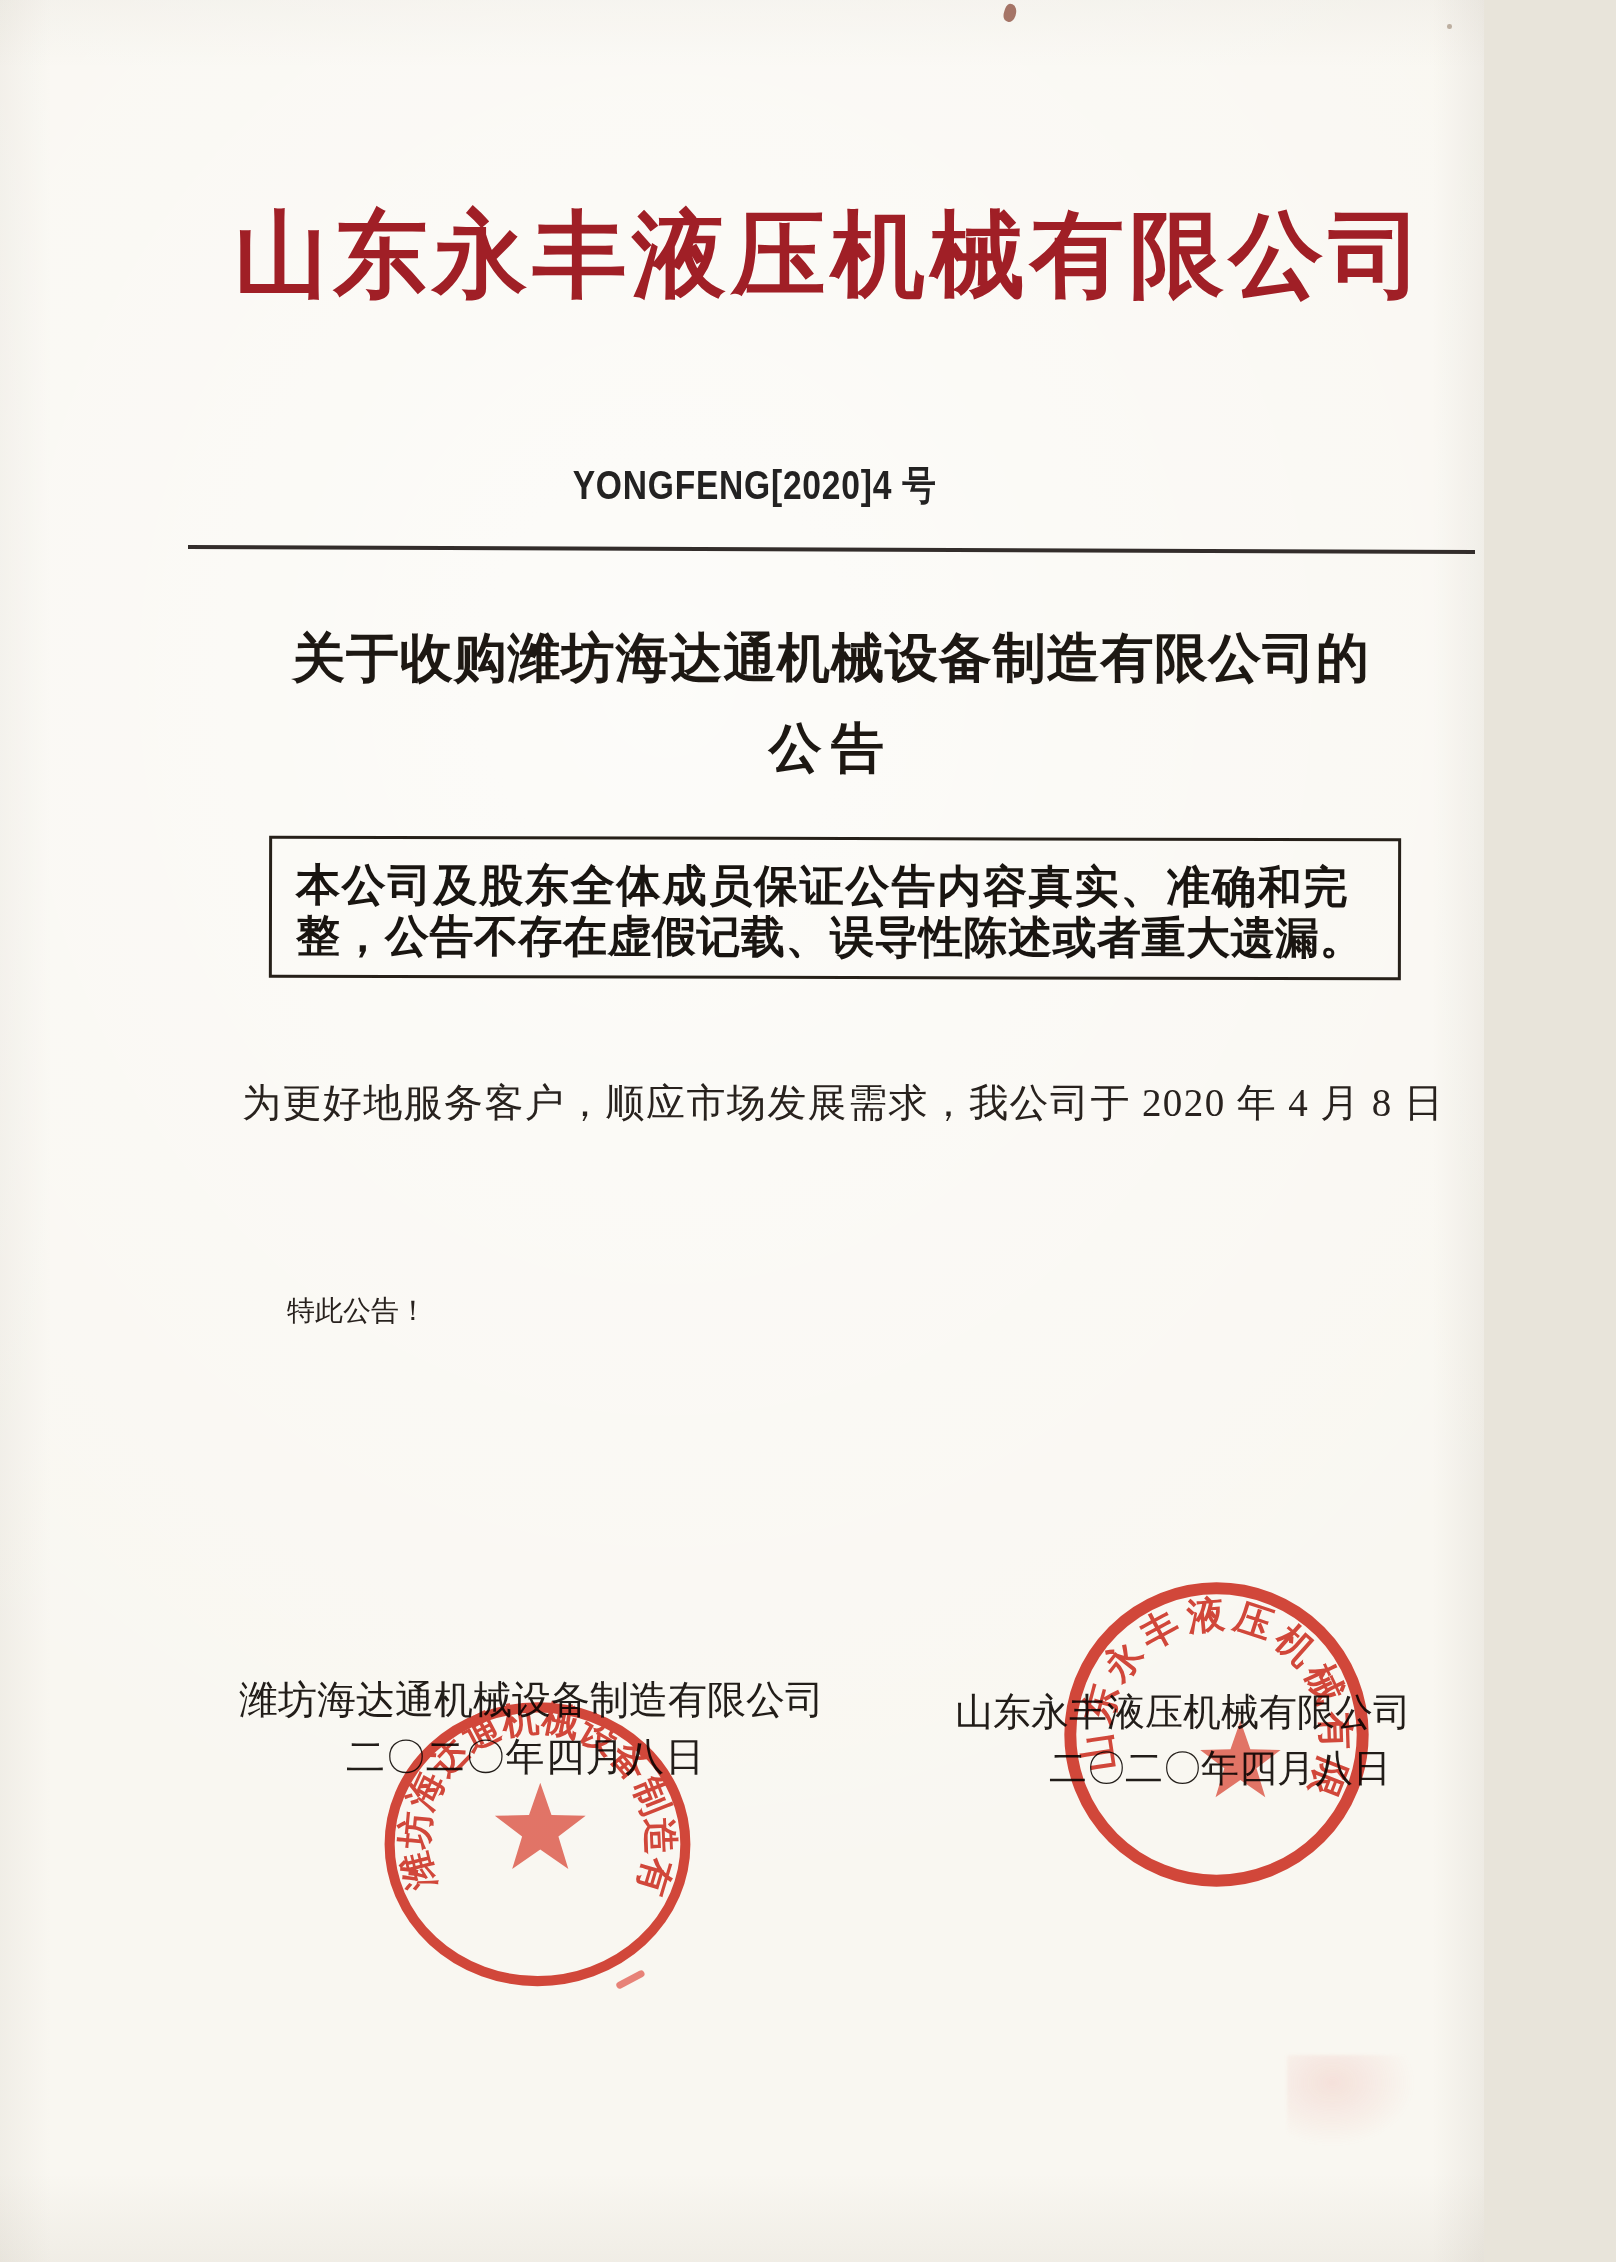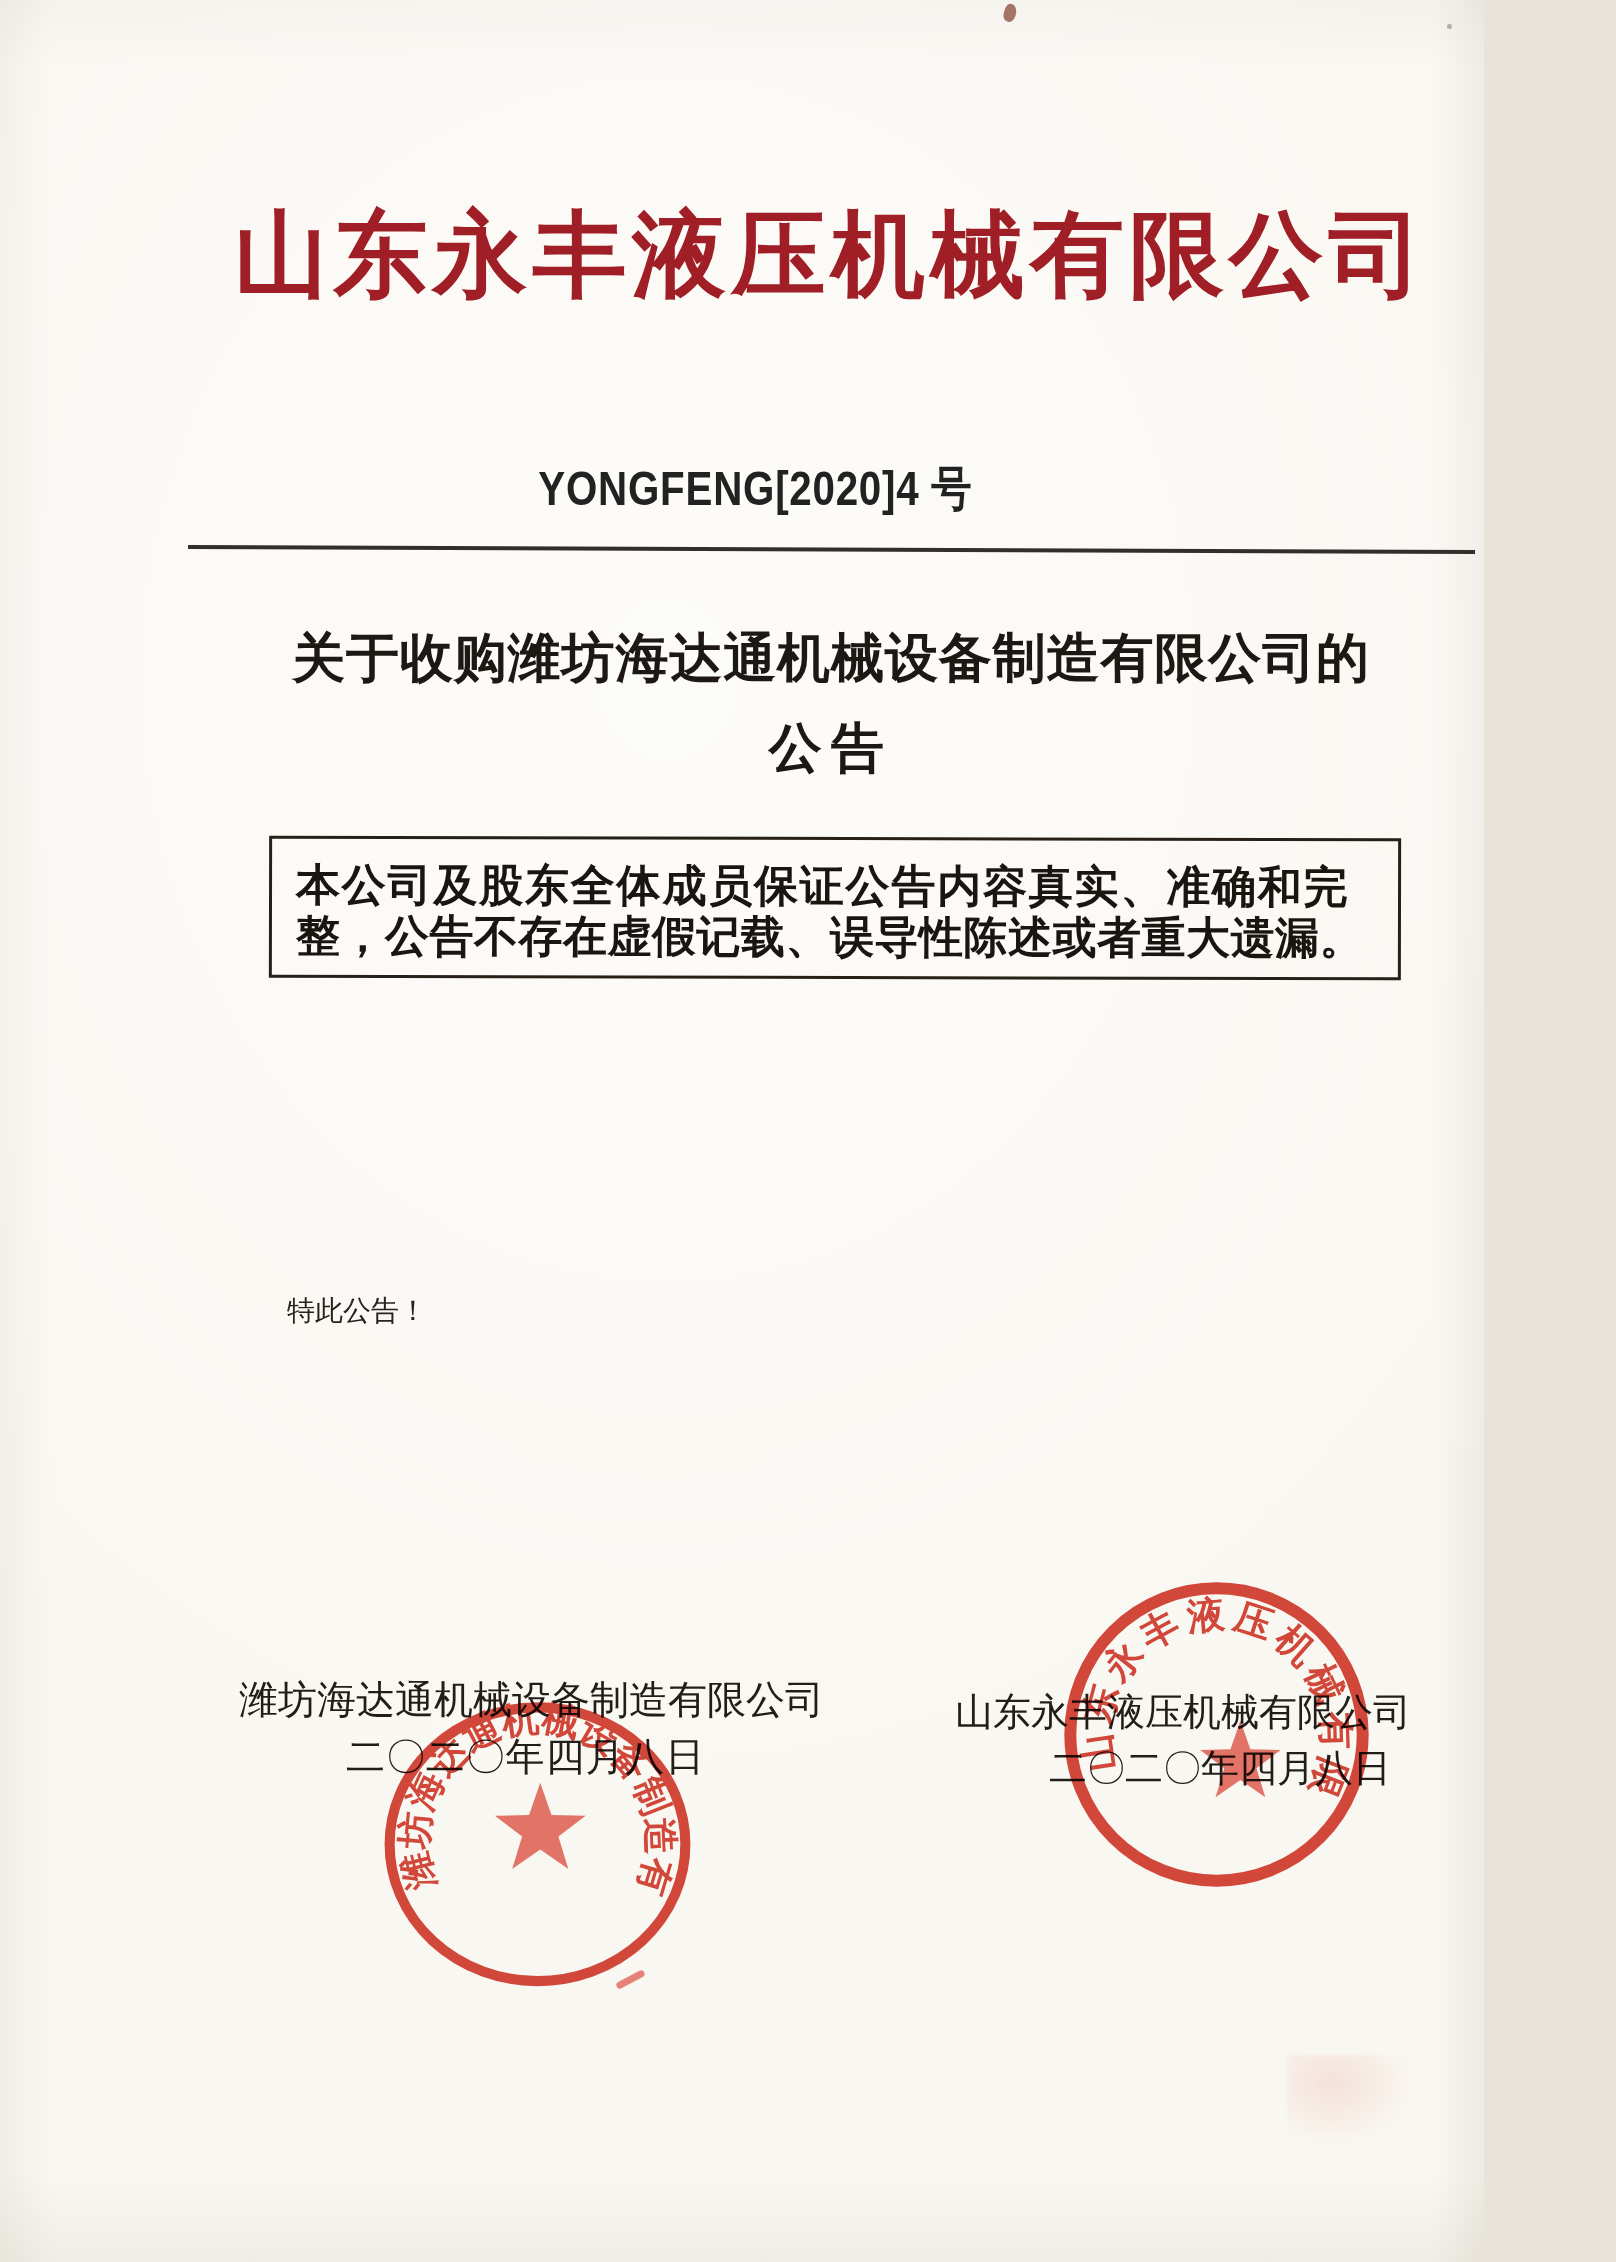--- a/index.html
+++ b/index.html
@@ -13,21 +13,21 @@
     font-family:"Liberation Serif","DejaVu Serif",serif;
   }
   .t{position:absolute;white-space:nowrap;line-height:1;}
   .company-title{
     left:23px;top:208px;width:1616px;text-align:center;
     font-size:94px;font-weight:bold;letter-spacing:5.5px;color:#a01f26;
   }
   .doc-number{
     left:0;top:465px;width:1510px;text-align:center;
     font-family:"Liberation Sans","DejaVu Sans",sans-serif;
-    font-size:48px;font-weight:bold;letter-spacing:0.9px;color:#232222;
+    font-size:40px;font-weight:bold;letter-spacing:0.9px;color:#232222;
   }
   .doc-number span{display:inline-block;transform:scaleX(.84);}
   .rule{
     position:absolute;left:188px;top:545px;width:1287px;height:3.7px;
     background:#332d2b;transform:rotate(.22deg);transform-origin:left center;
   }
   .head1{left:23px;top:632px;width:1616px;text-align:center;
     font-size:53px;font-weight:bold;letter-spacing:0.9px;color:#1d1813;}
   .head2{left:23px;top:722px;width:1616px;text-align:center;
     font-size:53px;font-weight:bold;letter-spacing:9.2px;color:#1d1813;}
@@ -66,20 +66,21 @@
   <div class="rule"></div>
 
   <div class="t head1">关于收购潍坊海达通机械设备制造有限公司的</div>
   <div class="t head2">公告</div>
 
   <div class="decl-box">
     <div class="decl-line decl-1">本公司及股东全体成员保证公告内容真实、准确和完</div>
     <div class="decl-line decl-2">整，公告不存在虚假记载、误导性陈述或者重大遗漏。</div>
   </div>
 
+  <div class="t body-line" style="left:242px;top:1083px;">为更好地服务客户，顺应市场发展需求，我公司于 2020 年 4 月 8 日</div>
 
   <div class="t closing">特此公告！</div>
 
   <div class="t sig" style="left:239px;top:1680px;font-size:39px;">潍坊海达通机械设备制造有限公司</div>
   <div class="t sig" style="left:346px;top:1737px;font-size:39px;letter-spacing:0.9px;">二〇二〇年四月八日</div>
 
   <div class="t sig" style="left:955px;top:1693px;font-size:38px;">山东永丰液压机械有限公司</div>
   <div class="t sig" style="left:1049px;top:1749px;font-size:38px;">二〇二〇年四月八日</div>
 
   <svg class="seal" style="left:363px;top:1676px;" width="349" height="331" viewBox="-190 -180 380 360">

